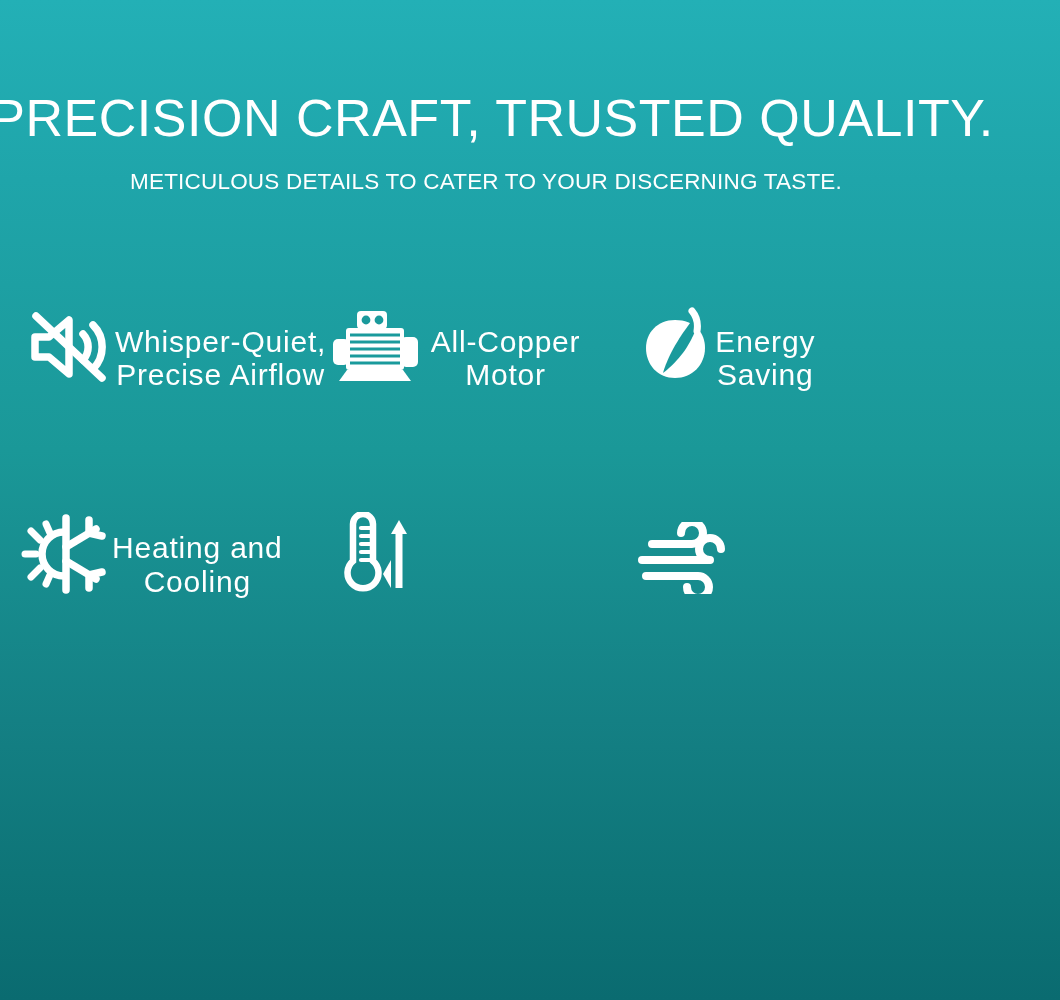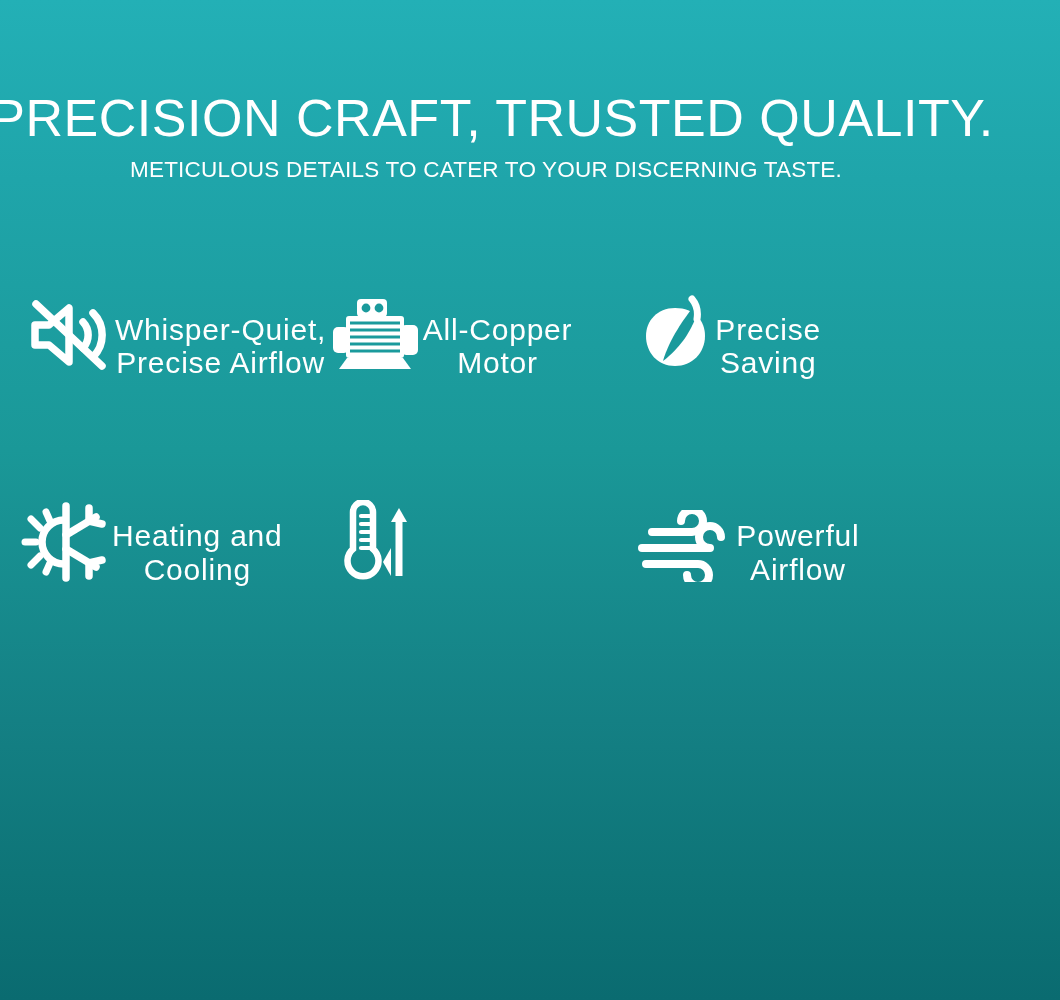--- a/index.html
+++ b/index.html
@@ -43,21 +43,21 @@
     font-size: 51px;
     font-weight: 400;
     letter-spacing: 0.5px;
     line-height: 1.05;
     color: #ffffff;
     white-space: nowrap;
     transform: scaleX(1.02);
   }
 
   .subhead {
-    margin-top: 11px;
+    margin-top: 23px;
     font-size: 22.5px;
     font-weight: 400;
     letter-spacing: 0.2px;
     color: #ffffff;
     white-space: nowrap;
   }
 
   
   .features {
     flex: 1 1 auto;
@@ -76,21 +76,21 @@
 
   .feature-cell {
     flex: 1 1 0;
     display: flex;
     flex-direction: row;
     align-items: center;
   }
 
   
   .feature-row.row-1 .cell-1 { transform: translateX(-3px); }
-  .feature-row.row-1 .cell-2 { transform: translateX(-6px); }
+  .feature-row.row-1 .cell-2 { transform: translateX(-6px); gap: 8px; }
   .feature-row.row-1 .cell-3 { transform: translateX(-4px); }
   .feature-row.row-2 .cell-1 { transform: translateX(-6px); }
   .feature-row.row-2 .cell-2 { transform: translateX(-4px); }
   .feature-row.row-2 .cell-3 { transform: translateX(-3px); }
 
   .feature-icon {
     height: 80px;
     display: flex;
     align-items: flex-end;
     justify-content: center;
@@ -181,21 +181,21 @@
 
             <path d="M40 13 C60 13 70 26 70 41 C70 58 57 71 40 71
                      C23 71 11 58 11 41 C11 26 22 13 40 13 Z" fill="#ffffff"></path>
 
             <path d="M63 6 C63 6 46 26 36 46 C30 58 28 66 28 66
                      C28 66 42 56 52 40 C60 27 63 16 63 16 Z" fill="#1a9a9c"></path>
 
             <path d="M57 4 C62 10 63 18 62 24" fill="none" stroke="#ffffff" stroke-width="7" stroke-linecap="round"></path>
           </svg>
         </div>
-        <div class="feature-label">Precise
+        <div class="feature-label">Energy
 Saving</div>
       </div>
 
     </div>
 
     <div class="feature-row row-2">
 
       <div class="feature-cell cell-1">
         <div class="feature-icon">
           <svg width="92" height="80" viewBox="0 0 92 80" aria-hidden="true">
@@ -257,20 +257,18 @@
               <path d="M16 22 H56 a11 11 0 1 0 -11 -11"></path>
 
               <path d="M6 38 H72"></path>
 
               <path d="M10 54 H62 a11 11 0 1 1 -11 11"></path>
 
               <path d="M74 38 a11 11 0 1 1 11 -11"></path>
             </g>
           </svg>
         </div>
-        <div class="feature-label">Powerful
-Airflow</div>
       </div>
 
     </div>
 
   </div>
 </div>
 
 </body></html>

